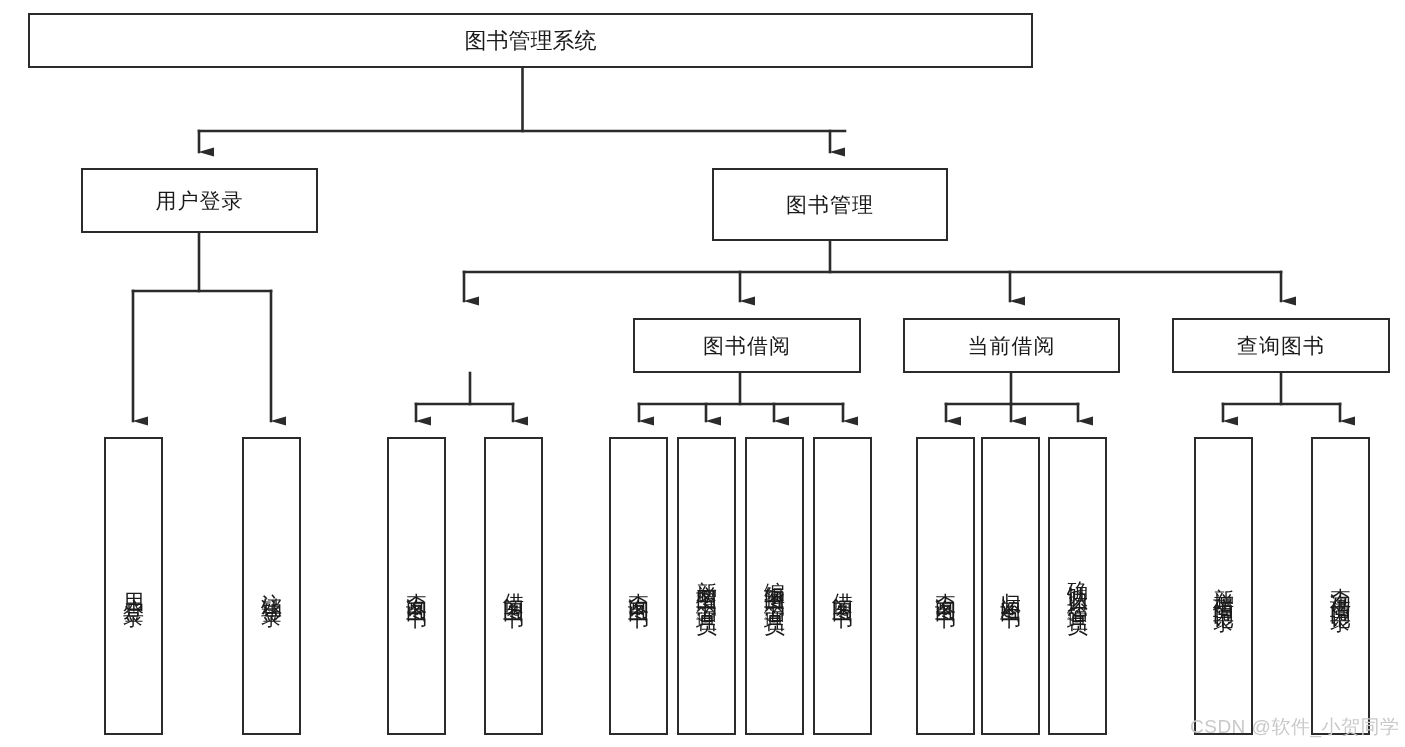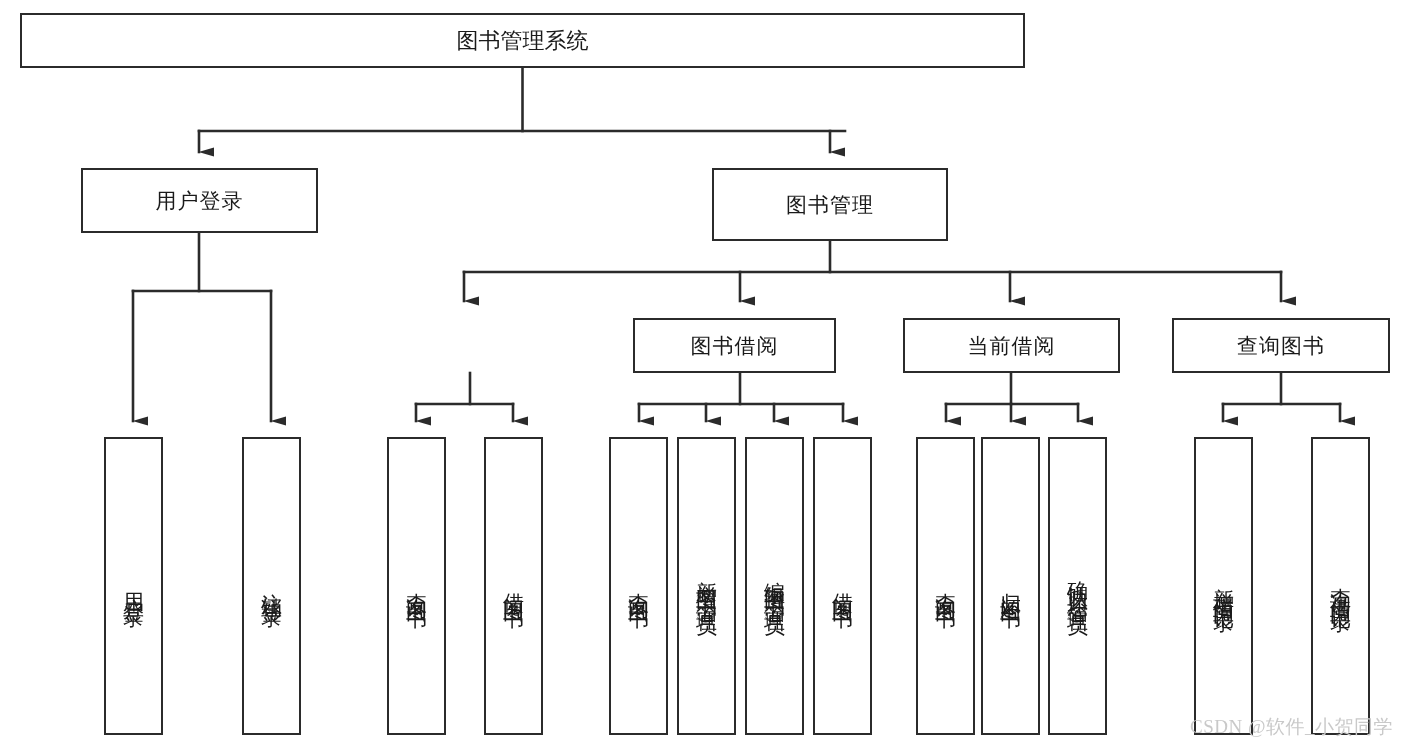--- a/index.html
+++ b/index.html
@@ -36,20 +36,21 @@
     justify-content: center;
     color: #1a1a1a;
   }
   .node.horiz {
     font-size: 21px;
     letter-spacing: 1px;
     line-height: 1.2;
   }
   .node.root {
     font-size: 22px;
+    margin-left: 8px;
   }
   .node.leaf {
     font-size: 21px;
   }
   .node .vlabel {
     writing-mode: vertical-rl;
     text-orientation: upright;
     letter-spacing: 5px;
     line-height: 1.05;
     white-space: nowrap;
@@ -57,21 +58,20 @@
   }
   .node .hlabel {
     white-space: nowrap;
   }
   .watermark {
     position: absolute;
     font-size: 19px;
     color: #c9c9c9;
     white-space: nowrap;
     letter-spacing: 0.5px;
-    font-family: Liberation Serif, serif;
   }
 </style>
 </head>
 <body>
 
 <div id="canvas">
 
   <svg id="wires" viewBox="0 0 1405 747" xmlns="http://www.w3.org/2000/svg">
     <defs>
       <marker id="arrow" viewBox="0 0 10 16" refX="5" refY="15" markerWidth="10" markerHeight="16" orient="auto" markerUnits="userSpaceOnUse">
@@ -126,21 +126,21 @@
     <span class="hlabel">图书管理系统</span>
   </div>
 
   <div class="node horiz" style="left:81px; top:168px; width:237px; height:65px;">
     <span class="hlabel">用户登录</span>
   </div>
   <div class="node horiz" style="left:712px; top:168px; width:236px; height:73px;">
     <span class="hlabel">图书管理</span>
   </div>
 
-  <div class="node horiz" style="left:633px; top:318px; width:203px; height:55px;">
+  <div class="node horiz" style="left:633px; top:318px; width:228px; height:55px;">
     <span class="hlabel">图书借阅</span>
   </div>
   <div class="node horiz" style="left:903px; top:318px; width:217px; height:55px;">
     <span class="hlabel">当前借阅</span>
   </div>
   <div class="node horiz" style="left:1172px; top:318px; width:218px; height:55px;">
     <span class="hlabel">查询图书</span>
   </div>
 
   <div class="node leaf" style="left:104px; top:437px; width:59px; height:298px;">

